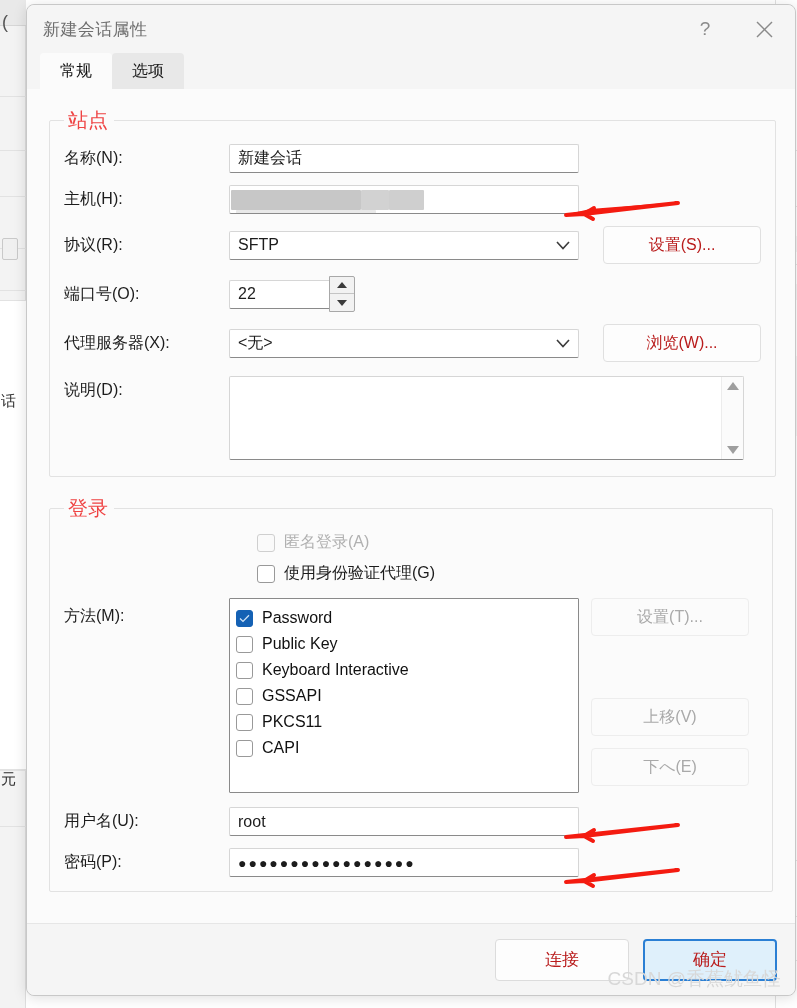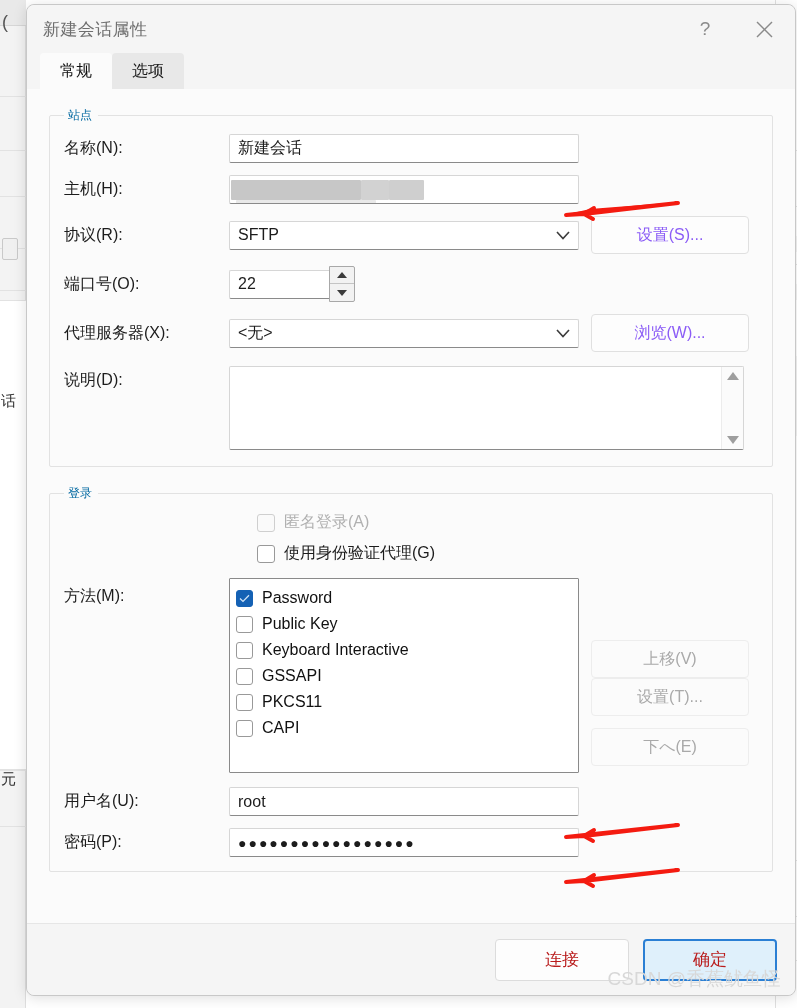--- a/index.html
+++ b/index.html
@@ -107,21 +107,21 @@
   }
 
   fieldset.group {
     border: 1px solid #e2e2e2;
     border-radius: 2px;
     margin: 0 0 18px 0;
     padding: 10px 14px 16px 14px;
     background: #fbfbfb;
   }
   fieldset.group > legend {
-    font-size: 12px; color: #0369a1; padding: 0 6px 0 4px;
+    font-size: 20px; color: #ef4444; padding: 0 6px 0 4px;
   }
 
   .row { display: flex; align-items: center; margin-bottom: 12px; }
   .row:last-child { margin-bottom: 0; }
   .lbl {
     width: 165px; flex: 0 0 165px;
     font-size: 16px; color: #1c1c1c;
     white-space: nowrap;
   }
 
@@ -162,22 +162,22 @@
   }
   .arr-up { border-bottom: 6px solid #3a3a3a; }
   .arr-dn { border-top: 6px solid #3a3a3a; }
 
   .sidebtn {
     width: 158px; height: 38px;
     background: #fdfdfd;
     border: 1px solid #e0e0e0;
     border-radius: 4px;
     display: flex; align-items: center; justify-content: center;
-    font-size: 16px; color: #8b5cf6;
-    margin-left: 12px;
+    font-size: 16px; color: #b91c1c;
+    margin-left: 24px;
     cursor: default;
   }
   .sidebtn.disabled { color: #a9a9a9; background: #fbfbfb; border-color: #ededed; }
 
   .redact {
     position: absolute; background: #c7c7c7;
     border-radius: 1px;
   }
   .redact.soft { background: #e9e9e9; }
 
@@ -434,22 +434,22 @@
             <span class="cb"></span>
             <span>PKCS11</span>
           </div>
           <div class="litem">
             <span class="cb"></span>
             <span>CAPI</span>
           </div>
         </div>
 
         <div class="btncol">
+          <div class="sidebtn disabled" style="margin-left:0">设置(T)...</div>
           <div class="sidebtn disabled" style="margin-left:0;margin-top:62px">上移(V)</div>
-          <div class="sidebtn disabled" style="margin-left:0">设置(T)...</div>
           <div class="sidebtn disabled" style="margin-left:0;margin-top:12px">下へ(E)</div>
         </div>
       </div>
 
       <div class="row" style="margin-top:14px">
         <div class="lbl">用户名(U):</div>
         <div class="fld wide">root</div>
       </div>
 
       <div class="row" style="margin-top:12px">

